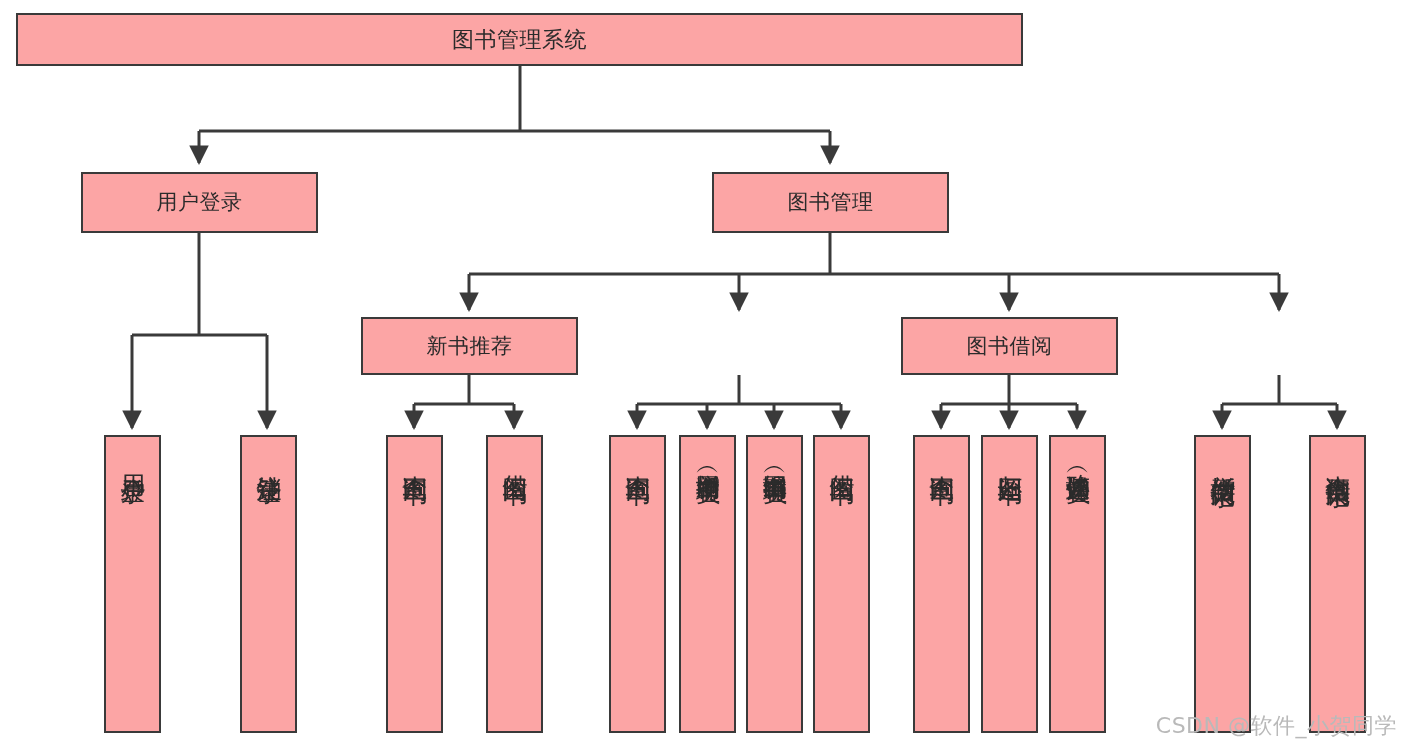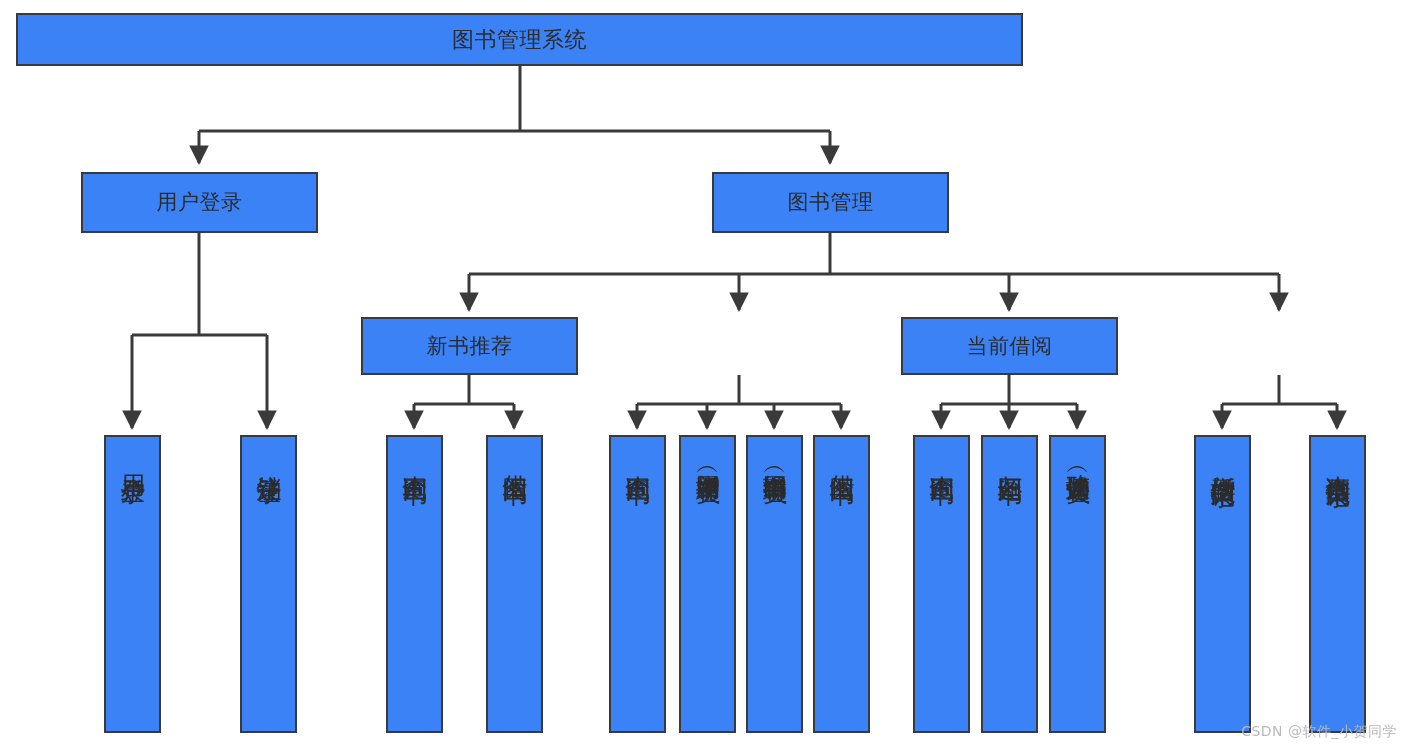--- a/index.html
+++ b/index.html
@@ -21,21 +21,21 @@
     position: absolute;
     left: 0;
     top: 0;
     width: 1405px;
     height: 747px;
     pointer-events: none;
   }
   .node {
     position: absolute;
     box-sizing: border-box;
-    background: #3b82f6;
+    background: #fca5a5;
     border: 2px solid #3a3a3a;
     display: flex;
     align-items: center;
     justify-content: center;
     color: #2b2b2b;
   }
   .node .label {
     display: block;
     text-align: center;
     line-height: 1.05;
@@ -61,21 +61,21 @@
     white-space: nowrap;
   }
   .node.vert.tight .label {
     font-size: 24px;
     letter-spacing: 1px;
   }
   #watermark {
     position: absolute;
     right: 8px;
     bottom: 6px;
-    font-size: 14px;
+    font-size: 22px;
     color: #b9b9b9;
     letter-spacing: 0.5px;
     white-space: nowrap;
     user-select: none;
   }
 </style>
 </head>
 <body>
 
 <div id="canvas">
@@ -138,21 +138,21 @@
     <span class="label">用户登录</span>
   </div>
   <div class="node horiz" style="left:712px; top:172px; width:237px; height:61px;">
     <span class="label">图书管理</span>
   </div>
 
   <div class="node horiz" style="left:361px; top:317px; width:217px; height:58px;">
     <span class="label">新书推荐</span>
   </div>
   <div class="node horiz" style="left:901px; top:317px; width:217px; height:58px;">
-    <span class="label">当前借阅</span>
+    <span class="label">图书借阅</span>
   </div>
 
   <div class="node vert" style="left:104px; top:435px; width:57px; height:298px;">
     <span class="label">用户登录</span>
   </div>
   <div class="node vert" style="left:240px; top:435px; width:57px; height:298px;">
     <span class="label">注销登录</span>
   </div>
 
   <div class="node vert" style="left:386px; top:435px; width:57px; height:298px;">

